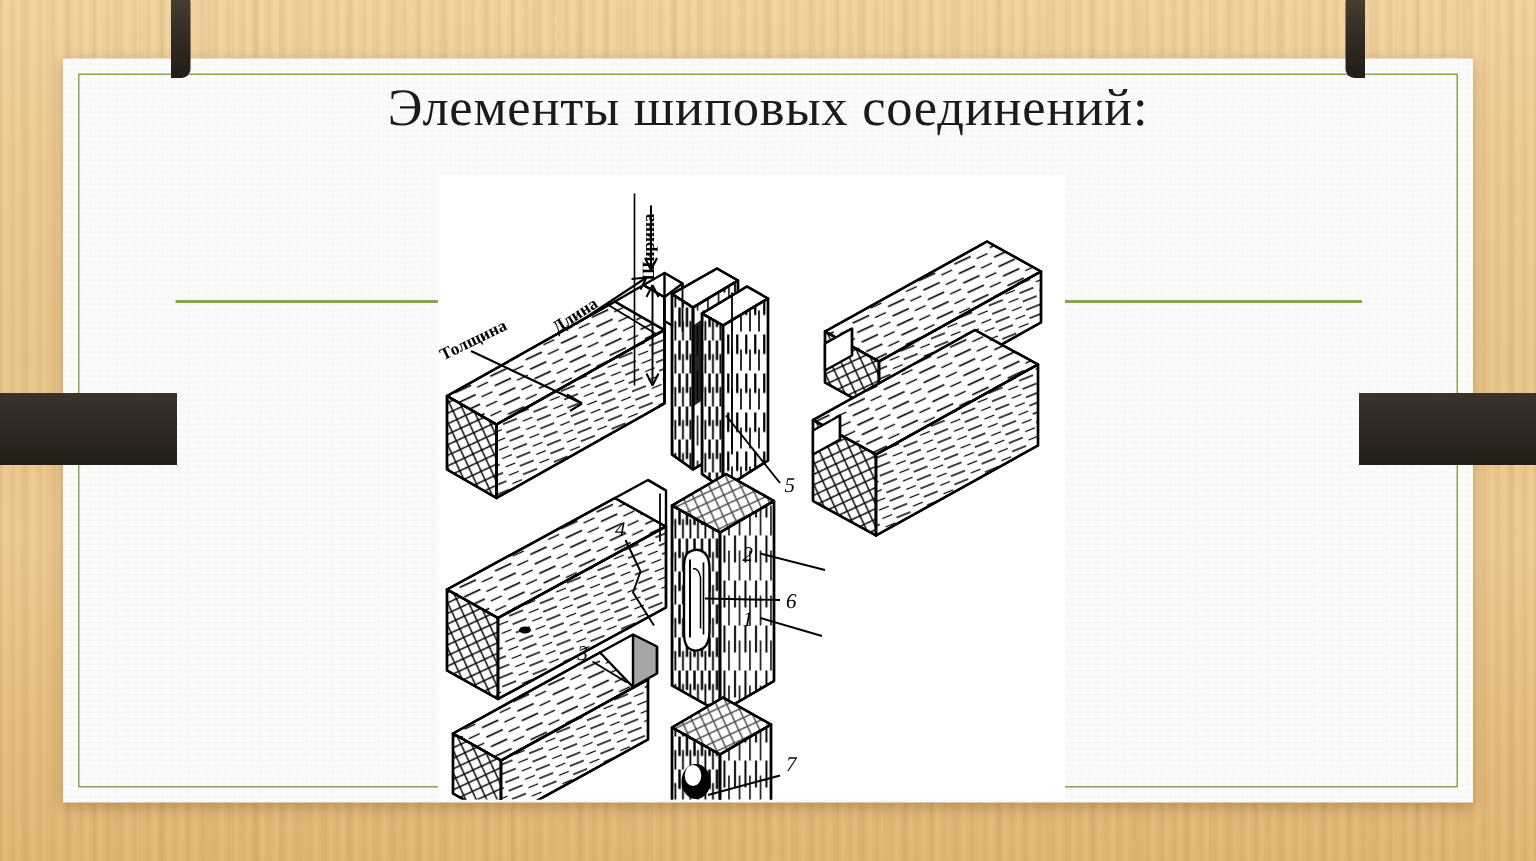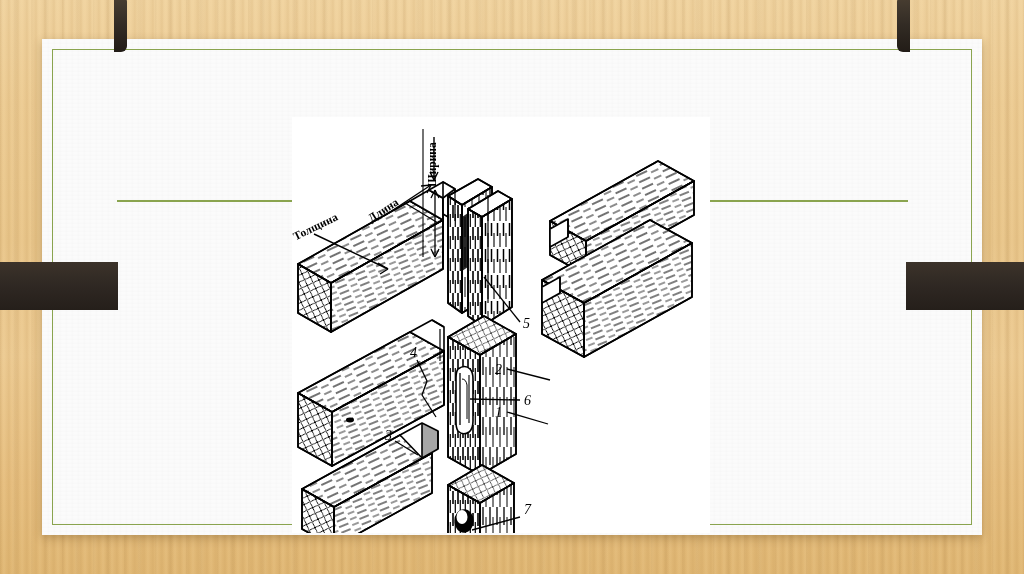--- a/index.html
+++ b/index.html
@@ -139,20 +139,21 @@
     <div class="card-border"></div>
   </div>
 
   <div class="rule"></div>
 
   <div class="ribbon ribbon-left"></div>
   <div class="ribbon-cap cap-left"></div>
   <div class="ribbon ribbon-right"></div>
   <div class="ribbon-cap cap-right"></div>
 
+  <div class="title">Элементы шиповых соединений:</div>
 
   <div class="figure">
     <svg viewBox="0 0 418 416" xmlns="http://www.w3.org/2000/svg">
       <defs>
 
         <pattern id="endgrain" width="9" height="9" patternUnits="userSpaceOnUse" patternTransform="rotate(20)">
           <path d="M0 0 L9 9 M9 0 L0 9" stroke="#000" stroke-width="1" fill="none"></path>
         </pattern>
 
         <pattern id="grainA" width="26" height="7" patternUnits="userSpaceOnUse" patternTransform="rotate(-25)">

